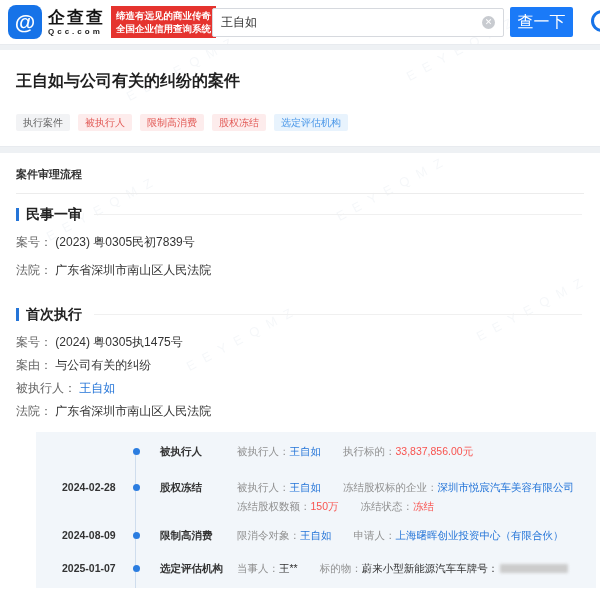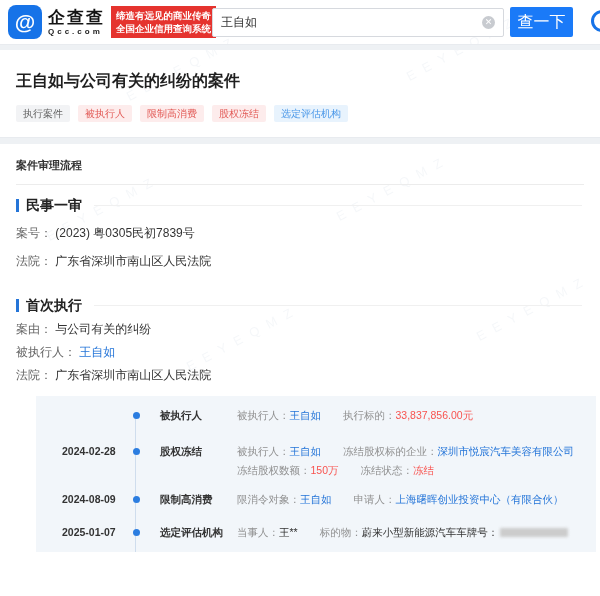--- a/index.html
+++ b/index.html
@@ -34,21 +34,21 @@
     font-size:9px; line-height:13px; text-align:center; margin-right:8px; cursor:pointer; flex:0 0 auto; }
   .search-btn { position:absolute; left:510px; top:7px; width:63px; height:30px; background:#1a7af8;
     color:#fff; border:none; border-radius:2px; font-size:16px; font-family:"Liberation Sans", sans-serif; cursor:pointer; }
   .corner-circle { position:absolute; right:-13px; top:10px; width:22px; height:22px;
     border-radius:50%; border:3px solid #1673e8; background:#fff; }
   
   .band { height:7px; background:#eef1f4; border-top:1px solid #e8ebef; }
   .band.b1 { height:6px; }
   .content { padding:0 16px; }
   .page-title { margin-top:21px; font-size:16px; font-weight:bold; color:#1f1f1f; }
-  .tags { margin-top:13px; display:flex; gap:8px; padding-bottom:15px; }
+  .tags { margin-top:22px; display:flex; gap:8px; padding-bottom:15px; }
   .tag { font-size:10px; line-height:11px; padding:3px 7px; border-radius:2px; white-space:nowrap; }
   .tag.gray { background:#f2f3f5; color:#666; }
   .tag.red  { background:#fdecec; color:#e25a56; }
   .tag.blue { background:#e8f3fd; color:#4896e8; }
   .flow-title { margin-top:15px; font-size:11px; font-weight:bold; color:#333; line-height:13px; }
   .divider { margin-top:12px; border-top:1px solid #ececec; }
   .sec-head { margin-top:13px; display:flex; align-items:center; height:15px; }
   .sec-head.second { margin-top:30px; }
   .sec-bar { width:3px; height:13px; background:#2575d8; margin-right:7px; }
   .sec-title { font-size:14px; font-weight:bold; color:#222; line-height:15px; }
@@ -145,20 +145,24 @@
     <div class="field f-mt15">
       <span class="flabel">法院：</span>
       <span class="fvalue">广东省深圳市南山区人民法院</span>
     </div>
 
     <div class="sec-head second">
       <span class="sec-bar"></span>
       <span class="sec-title">首次执行</span>
       <span class="sec-line"></span>
     </div>
+    <div class="field f-mt14">
+      <span class="flabel">案号：</span>
+      <span class="fvalue">(2024) 粤0305执1475号</span>
+    </div>
     <div class="field f-mt10">
       <span class="flabel">案由：</span>
       <span class="fvalue">与公司有关的纠纷</span>
     </div>
     <div class="field f-mt10">
       <span class="flabel">被执行人：</span>
       <a class="fvalue link">王自如</a>
     </div>
     <div class="field f-mt10">
       <span class="flabel">法院：</span>

